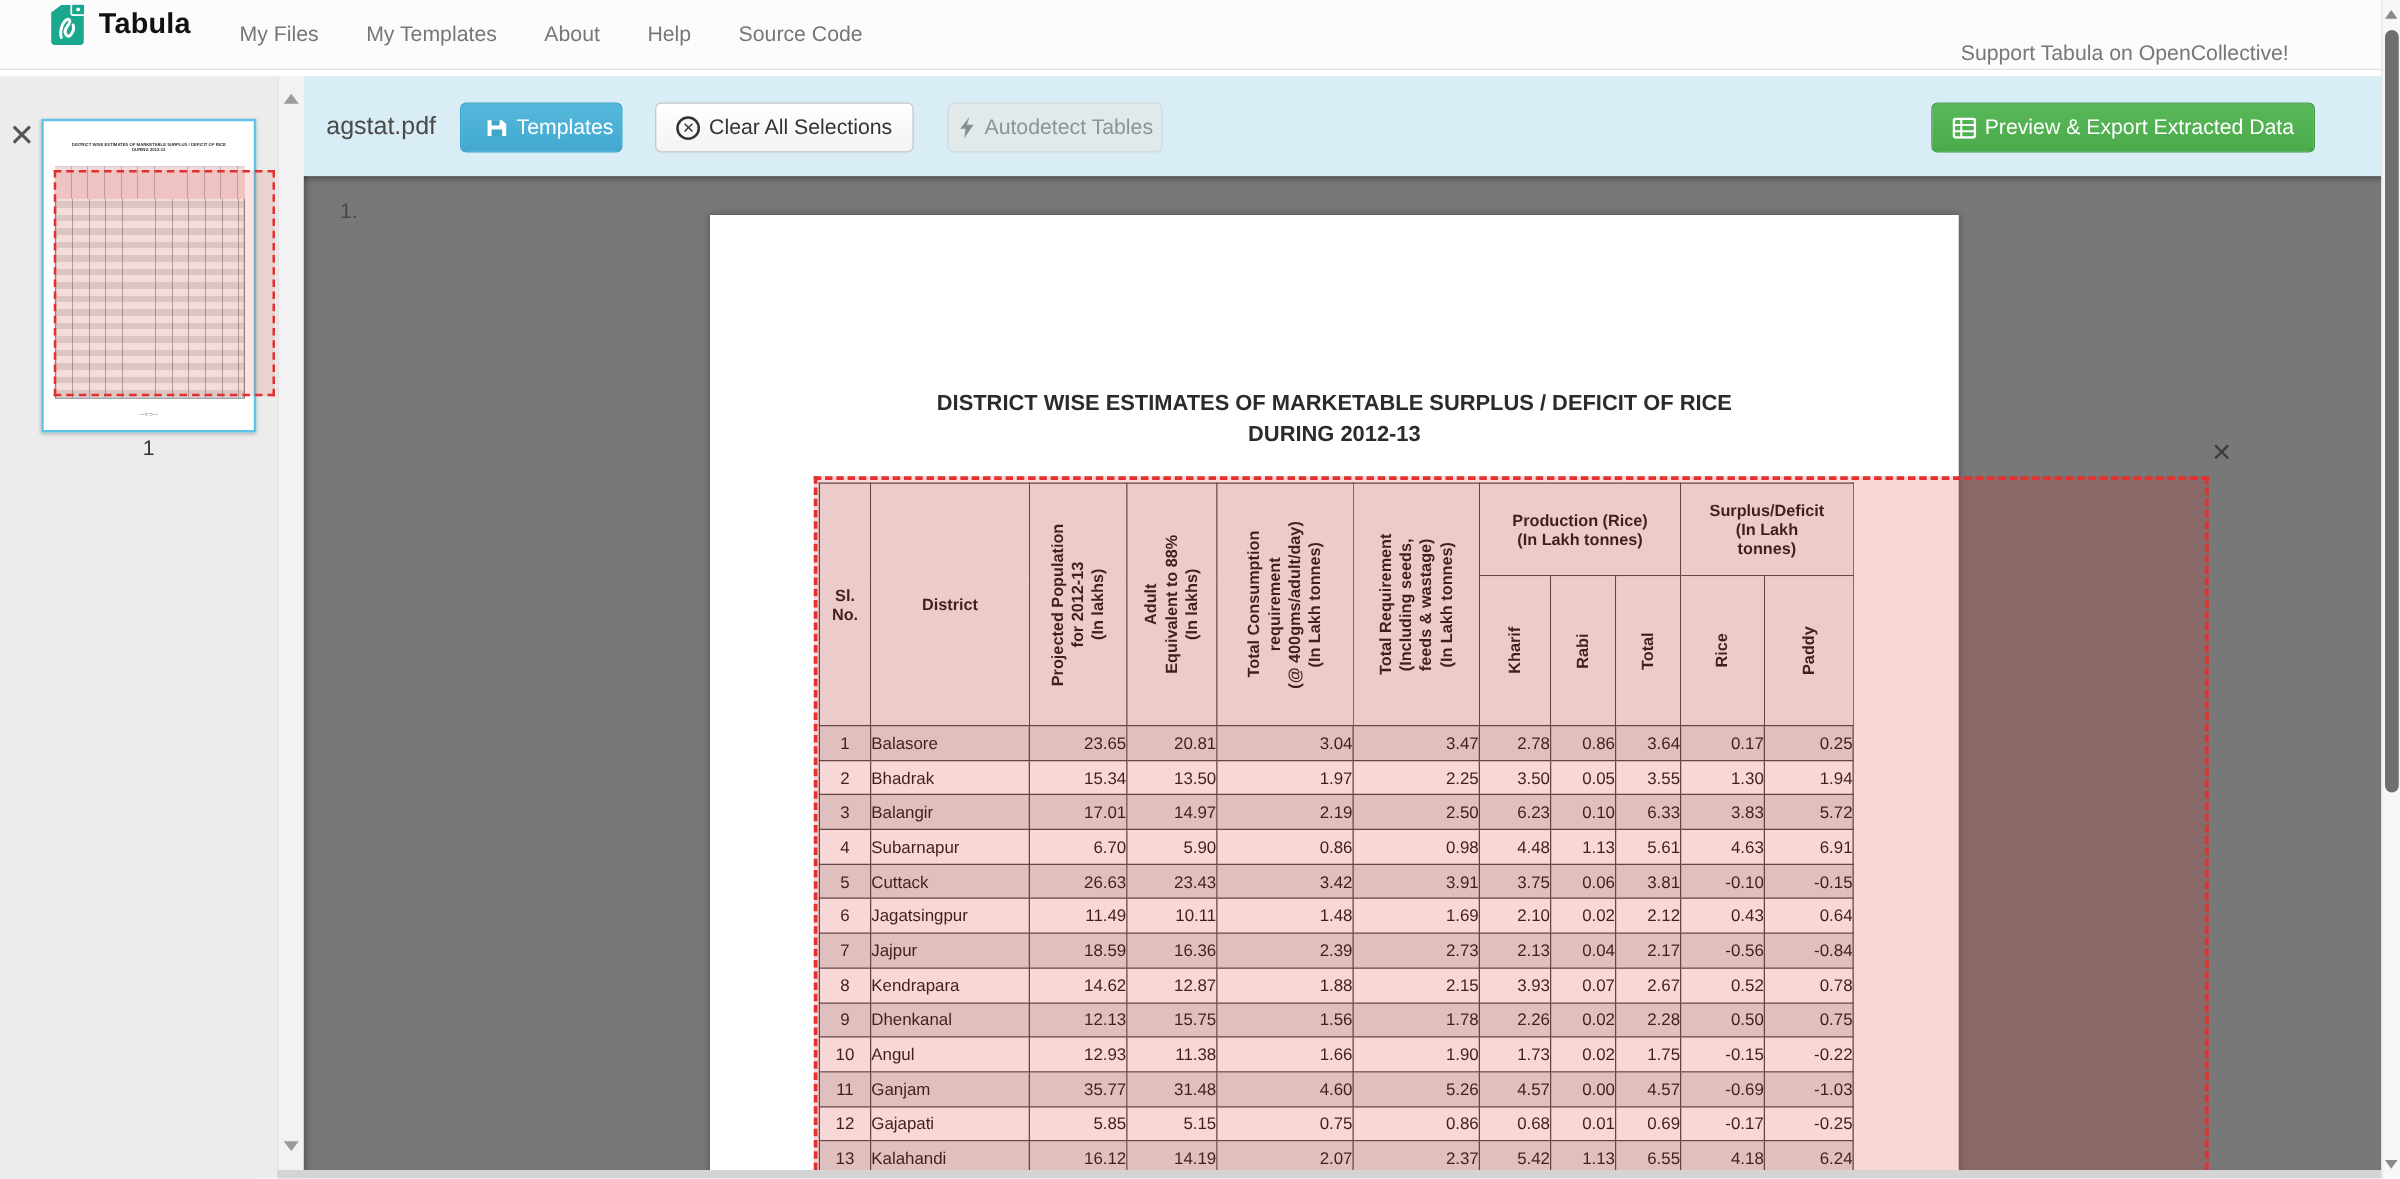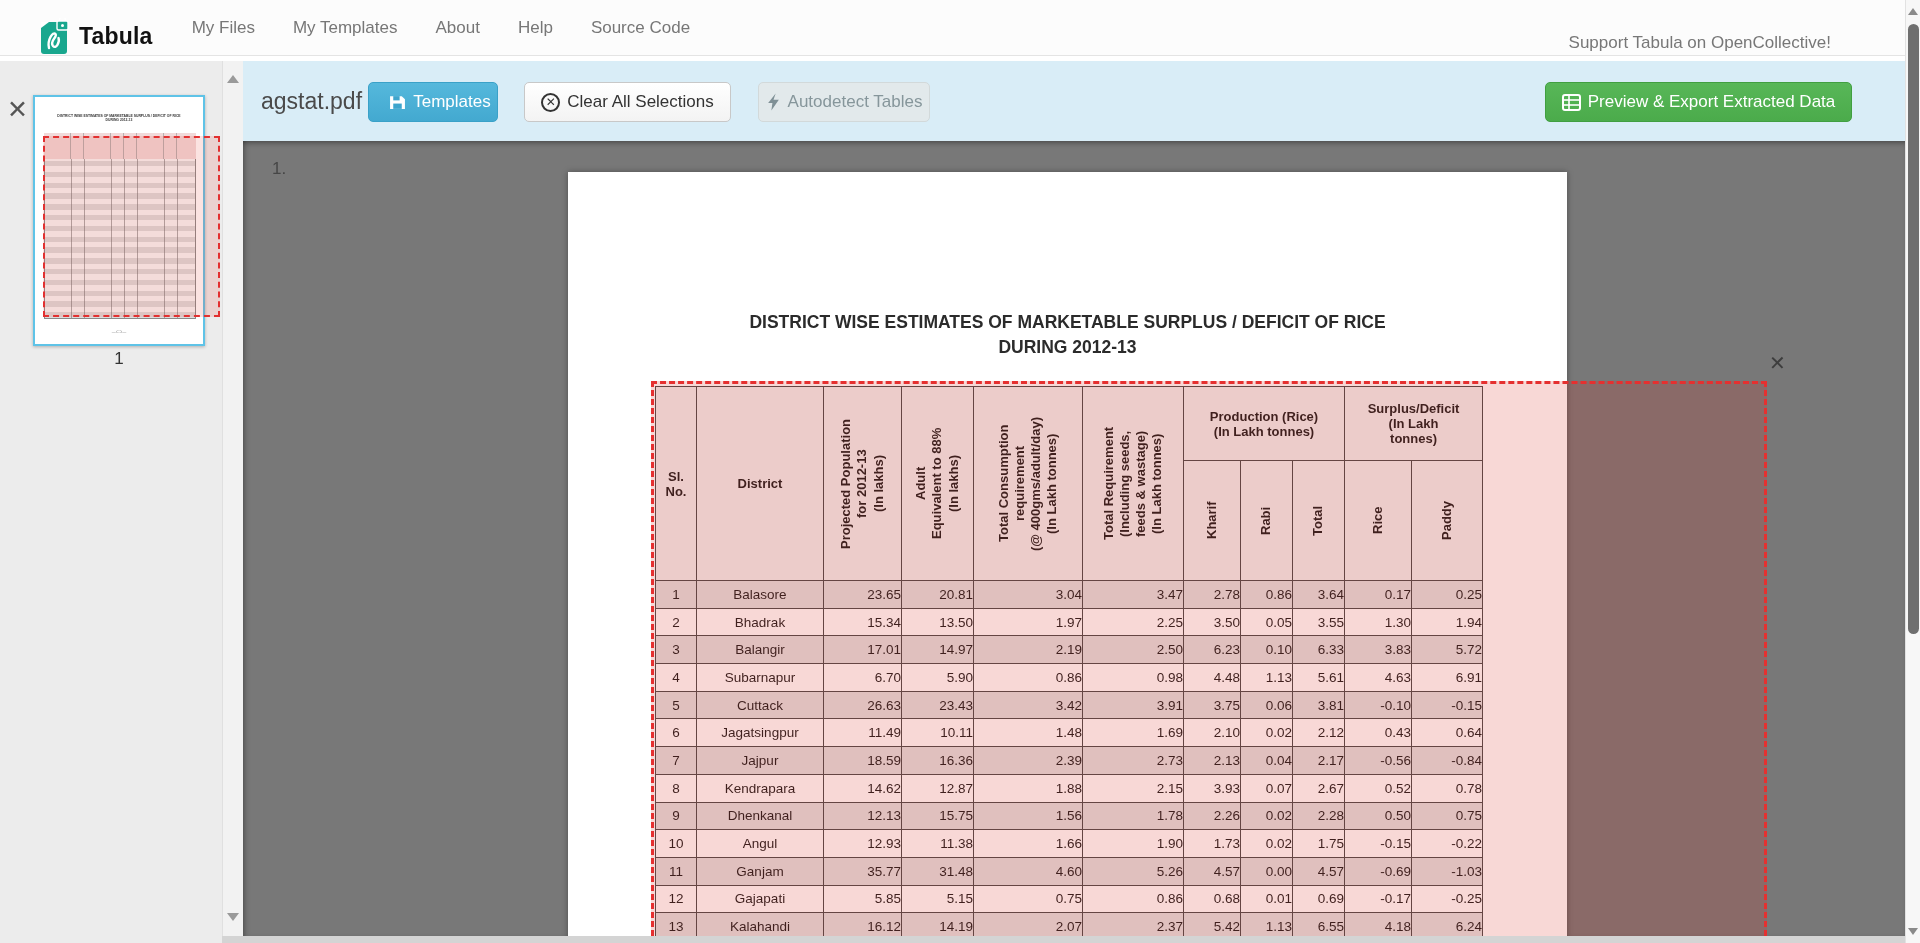--- a/index.html
+++ b/index.html
@@ -1,29 +1,29 @@
 <!DOCTYPE html>
 <html><head>
 <meta charset="utf-8">
 <style>
   html,body{margin:0;padding:0;background:#fff;}
   *{box-sizing:border-box;font-family:"Liberation Sans","DejaVu Sans",sans-serif;}
   #stage{position:relative;width:1920px;height:943px;overflow:hidden;background:#fff;}
 
   
-  .navbar{position:absolute;left:0;top:0;width:1920px;height:56px;background:#fcfcfc;border-bottom:1px solid #e4e4e4;display:flex;align-items:flex-end;}
+  .navbar{position:absolute;left:0;top:0;width:1920px;height:56px;background:#fcfcfc;border-bottom:1px solid #e4e4e4;display:flex;align-items:flex-start;}
   .brand{display:flex;align-items:center;margin-left:40px;}
   .brand-name{font-size:23px;font-weight:bold;color:#111;margin-left:9px;letter-spacing:.2px;}
   .nav-links{display:flex;margin-left:20px;height:100%;align-items:center;}
   .nav-link{padding:0 19px;font-size:17px;color:#777;cursor:pointer;}
   .support{position:absolute;right:89px;top:12px;height:61px;display:flex;align-items:center;font-size:17px;color:#777;cursor:pointer;}
 
   
   .toolbar{position:absolute;left:243px;top:61px;width:1662px;height:80px;background:#d9edf7;}
-  .filename{position:absolute;left:18px;top:0;height:80px;display:flex;align-items:center;font-size:23px;color:#4a4a4a;}
+  .filename{position:absolute;left:18px;top:0;height:80px;display:flex;align-items:center;font-size:20px;color:#4a4a4a;}
   .btn{position:absolute;top:21px;height:40px;border-radius:5px;display:flex;align-items:center;justify-content:center;font-size:17px;cursor:pointer;gap:7px;}
   .btn-templates{left:125px;width:130px;background:linear-gradient(#55b8dc,#43a9d0);border:1px solid #3aa1c8;color:#fff;padding-left:20px;}
   .btn-clear{left:281px;width:207px;background:linear-gradient(#ffffff,#f3f3f3);border:1px solid #c8c8c8;color:#333;}
   .btn-autodetect{left:515px;width:172px;background:#e2e9eb;border:1px solid #d2d9da;color:#86969b;cursor:default;}
   .btn-export{left:1302px;width:307px;background:linear-gradient(#58b758,#4bab4b);border:1px solid #419f41;color:#fff;}
   .clear-circle{width:19px;height:19px;border:2px solid #333;border-radius:50%;display:flex;align-items:center;justify-content:center;font-size:12px;font-weight:bold;color:#333;line-height:1;}
 
   
   .sidebar{position:absolute;left:0;top:61px;width:243px;height:882px;background:#ececec;}
   .sidebar-scroll{position:absolute;right:0;top:0;width:21px;height:875px;background:#f2f2f2;border-left:1px solid #e0e0e0;}
@@ -51,21 +51,21 @@
 
   
   table.rice{position:absolute;left:87px;top:214px;width:827px;border-collapse:collapse;table-layout:fixed;}
   table.rice th,table.rice td{border:1px solid #4a4a4a;padding:0;color:#1d1d1d;overflow:hidden;}
   table.rice th{font-weight:bold;font-size:13px;position:relative;}
   tr.h1{height:74px;} tr.h2{height:120px;}
   tr.data{height:27.7px;font-size:13.5px;}
   tr.data.odd td{background:#e2e2e2;}
   tr.data.even td{background:#ffffff;}
   td.c-sl{text-align:center;}
-  td.c-d{text-align:center;padding-left:6px;margin-left:33px;}
+  td.c-d{text-align:left;padding-left:6px;margin-left:33px;}
   td.c-n{text-align:right;padding-right:8px;}
   .pre{white-space:pre-line;}
   .rot{position:absolute;inset:0;display:flex;align-items:center;justify-content:center;writing-mode:vertical-rl;transform:rotate(180deg);white-space:pre-line;line-height:1.25;}
   .grp{font-size:13.5px;white-space:pre-line;vertical-align:middle;background:#f1f1f1;}
   th.plain{vertical-align:middle;text-align:center;background:#f1f1f1;font-size:13.5px;}
   th.rcell{background:#f1f1f1;}
 
   
   .selection{position:absolute;left:408px;top:240px;width:1116px;height:600px;border:3px dashed #e53030;border-bottom:none;background:rgba(217,48,37,.19);cursor:move;}
   .sel-close{position:absolute;left:1526px;top:212px;font-size:20px;font-weight:900;color:#3d3d3d;cursor:pointer;line-height:1;}

